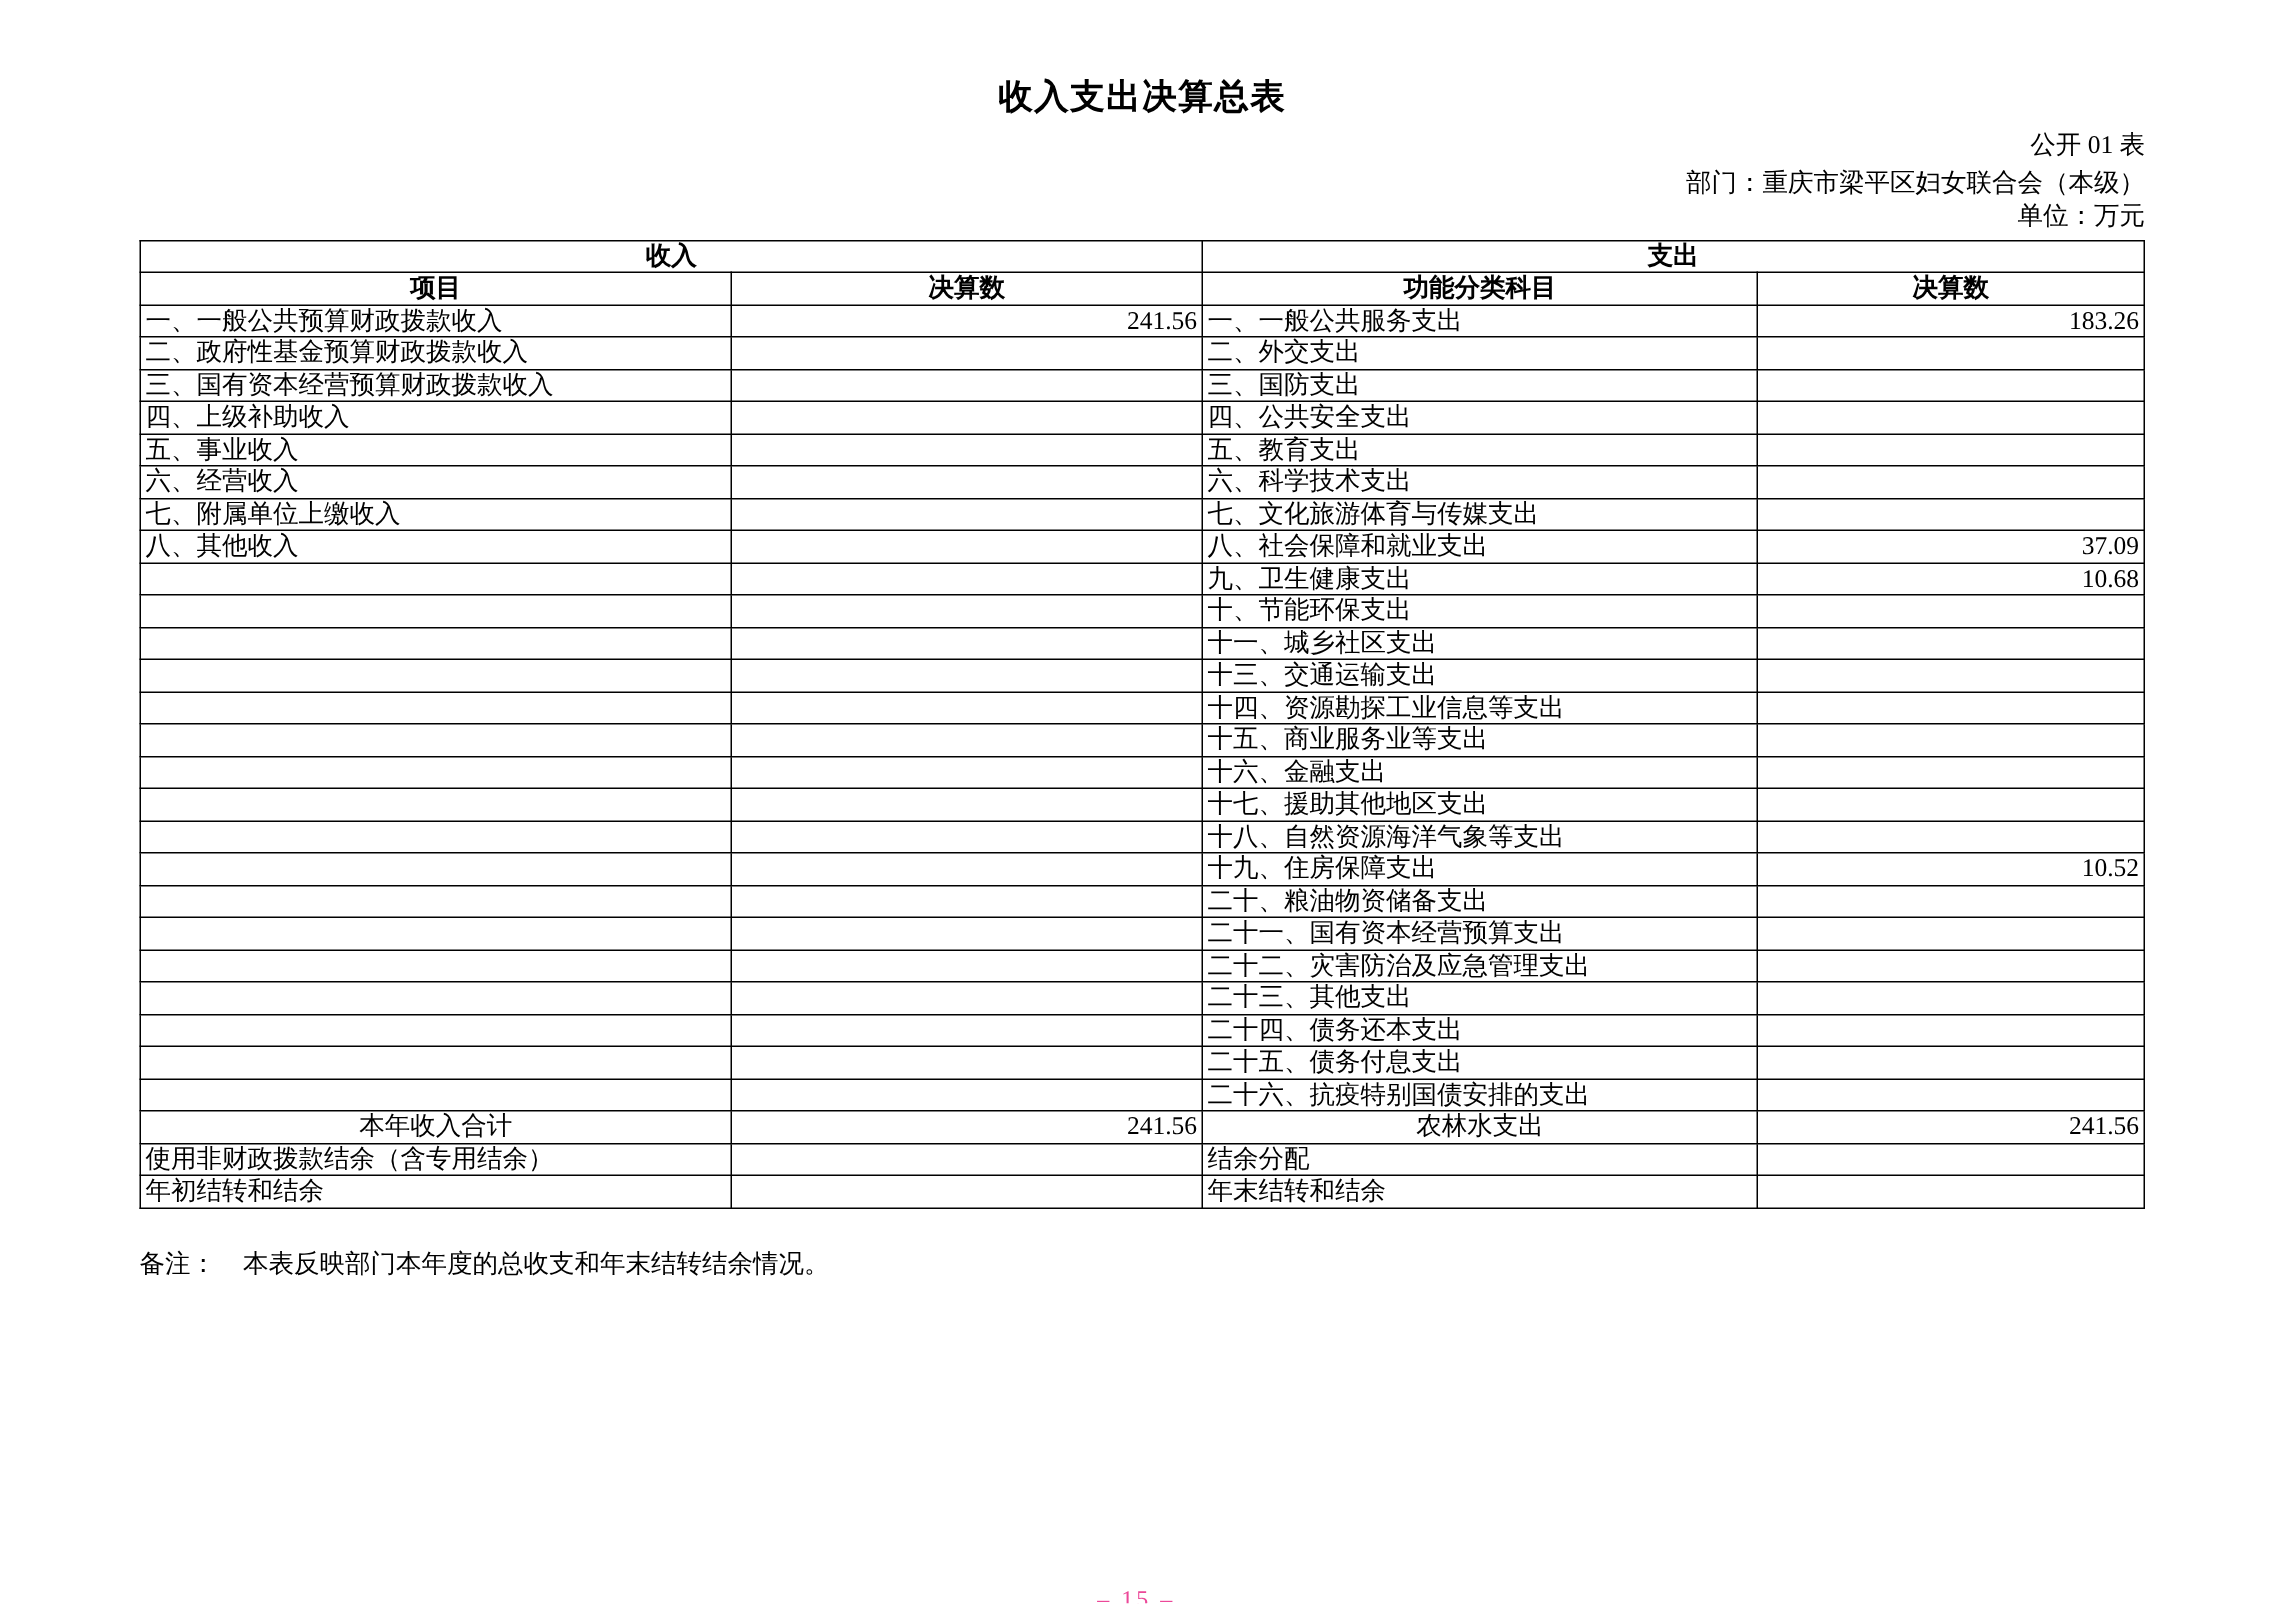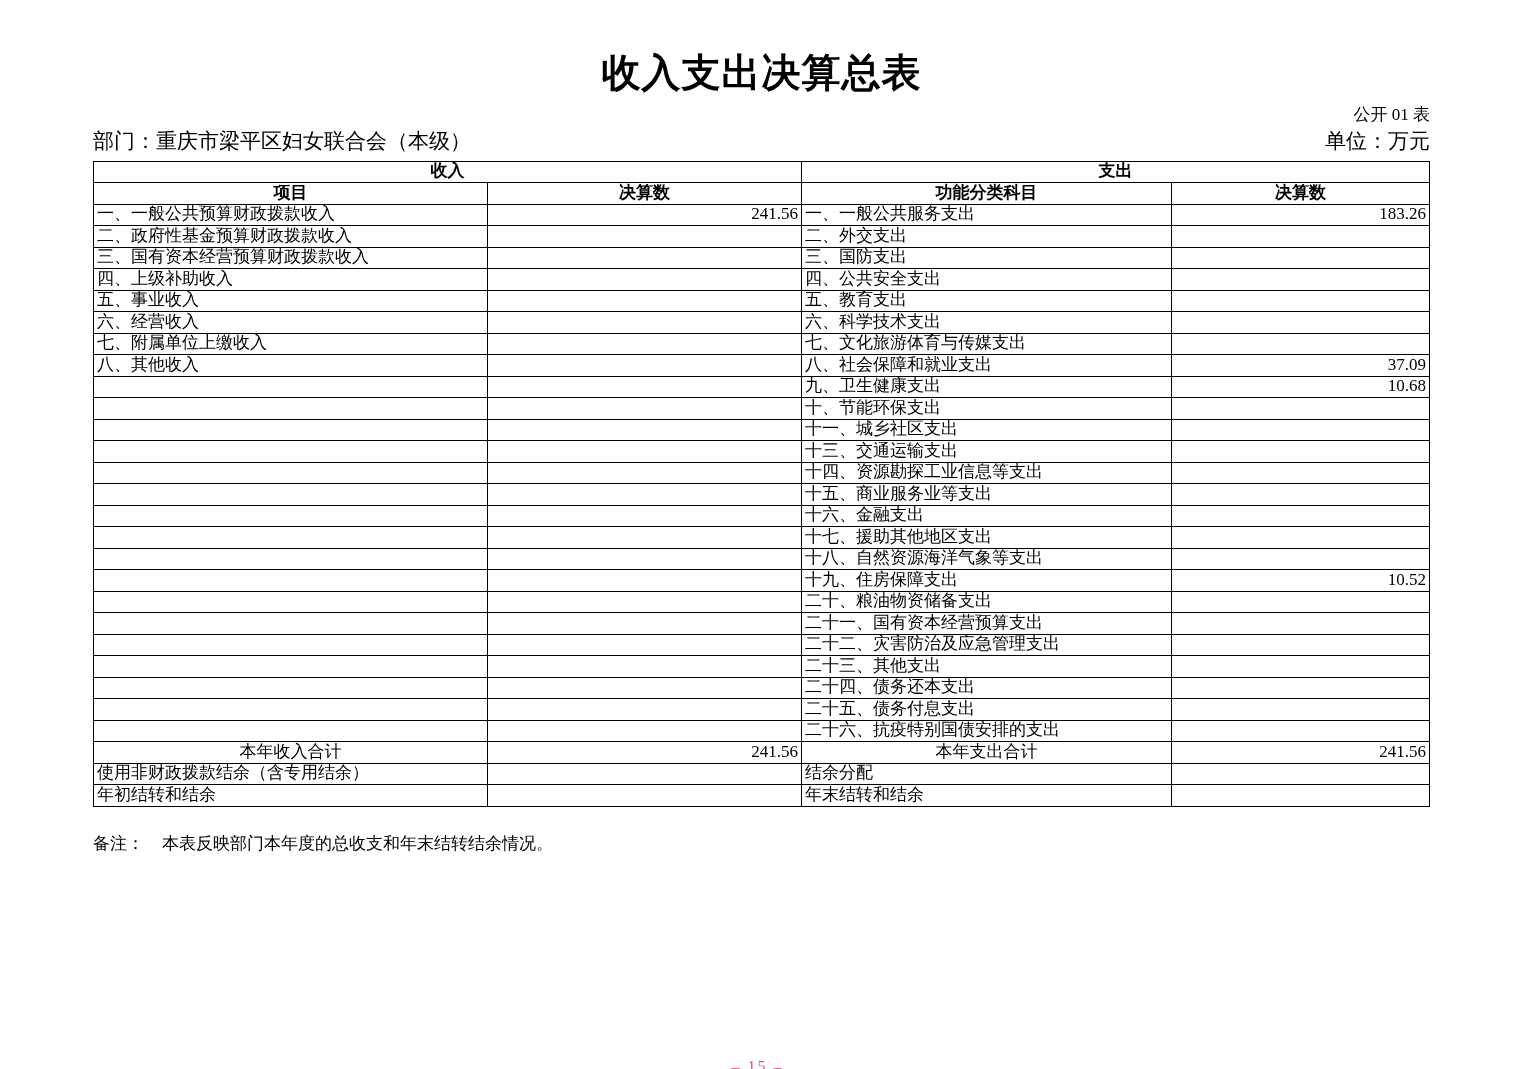--- a/index.html
+++ b/index.html
@@ -20,39 +20,40 @@
   .content {
     position: absolute;
     left: 93px;
     top: 0;
     width: 1337px;
   }
   .doc-title {
     margin: 0;
     padding-top: 52px;
     text-align: center;
-    font-size: 39px;
+    font-size: 23px;
     font-weight: bold;
     letter-spacing: 1px;
     line-height: 1.1;
   }
   .meta-right {
     text-align: right;
     font-size: 17px;
     margin-top: 10px;
     line-height: 1.2;
   }
   .meta-row {
     display: flex;
     justify-content: space-between;
     align-items: flex-end;
-    font-size: 21px;
+    font-size: 17px;
     margin-top: 3px;
     margin-bottom: 5px;
     line-height: 1.3;
+    flex-direction: column;
   }
   table.acct {
     width: 100%;
     border-collapse: collapse;
     table-layout: fixed;
   }
   table.acct th, table.acct td {
     border: 1px solid #000000;
     height: 21.5px;
     padding: 0 3px;
@@ -270,21 +271,21 @@
           </tr>
           <tr>
             <td class="lbl al-left"></td>
             <td class="num"></td>
             <td class="lbl al-left">二十六、抗疫特别国债安排的支出</td>
             <td class="num"></td>
           </tr>
           <tr>
             <td class="lbl al-center">本年收入合计</td>
             <td class="num">241.56</td>
-            <td class="lbl al-center">本年支出合计</td>
+            <td class="lbl al-center">农林水支出</td>
             <td class="num">241.56</td>
           </tr>
           <tr>
             <td class="lbl al-left">使用非财政拨款结余（含专用结余）</td>
             <td class="num"></td>
             <td class="lbl al-left">结余分配</td>
             <td class="num"></td>
           </tr>
           <tr>
             <td class="lbl al-left">年初结转和结余</td>

